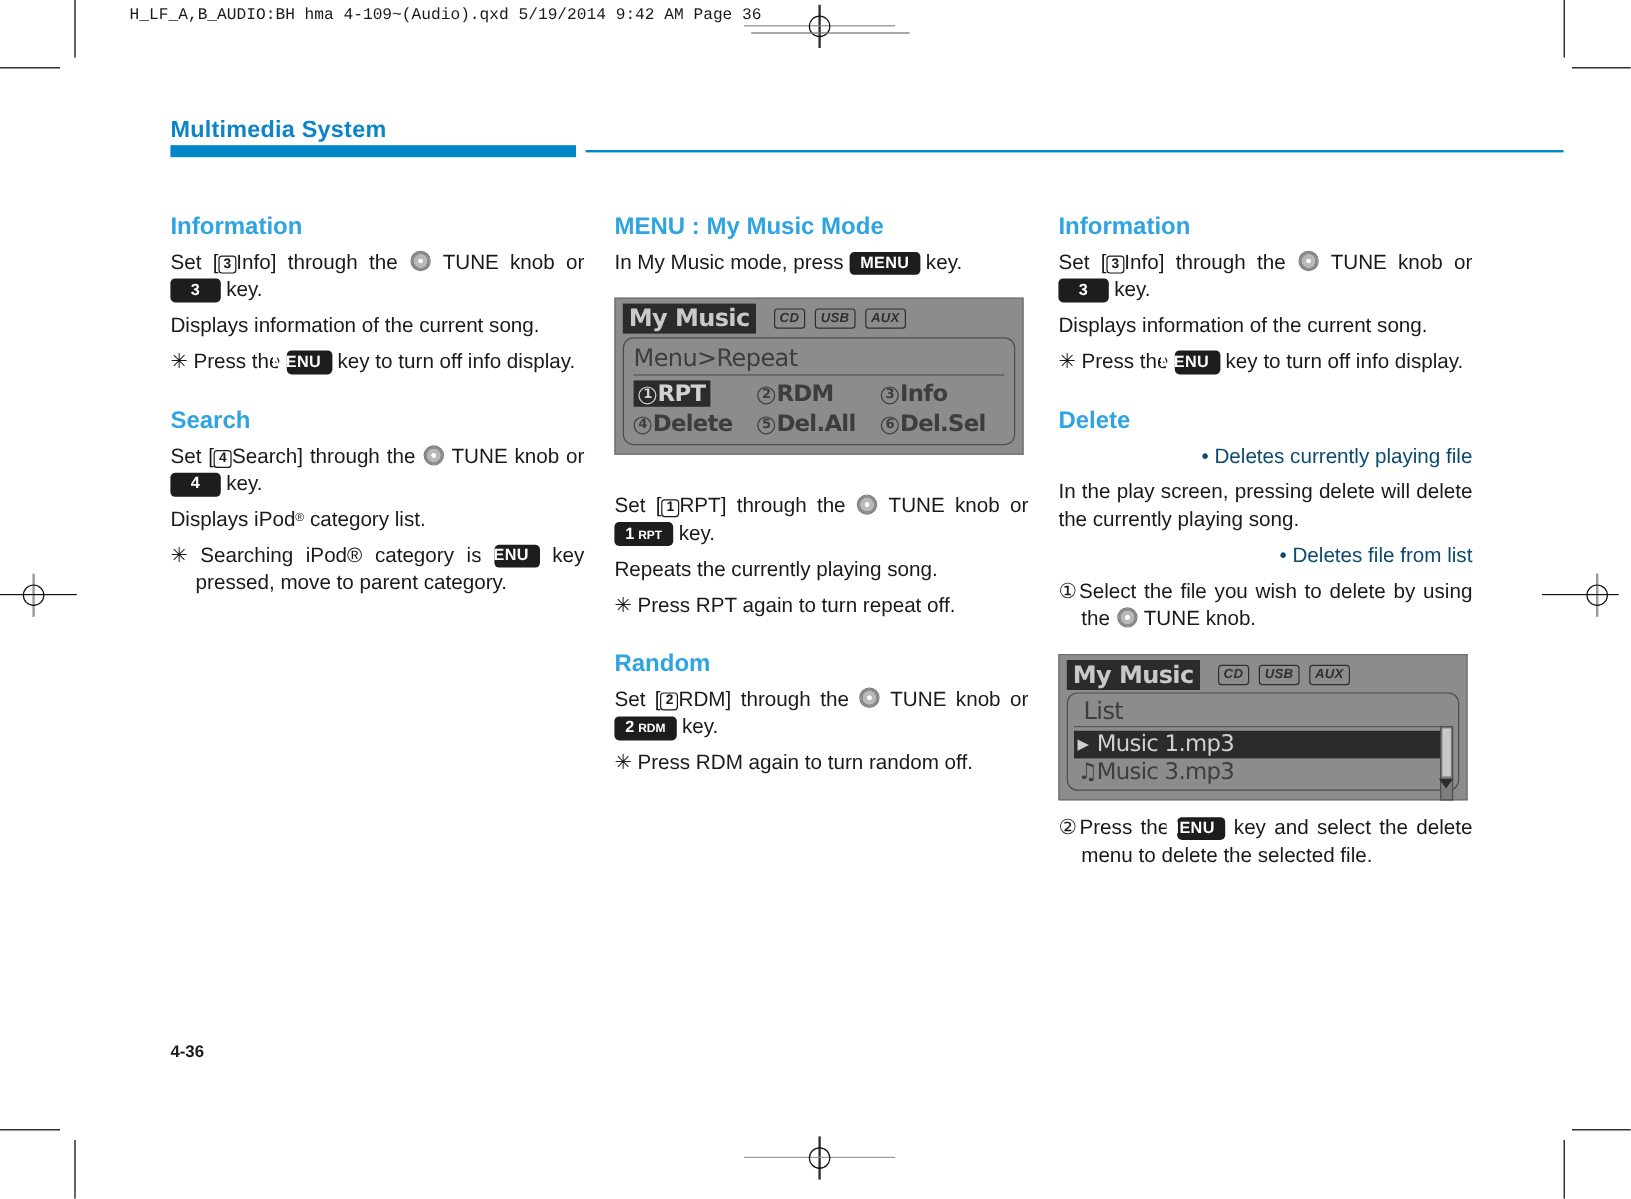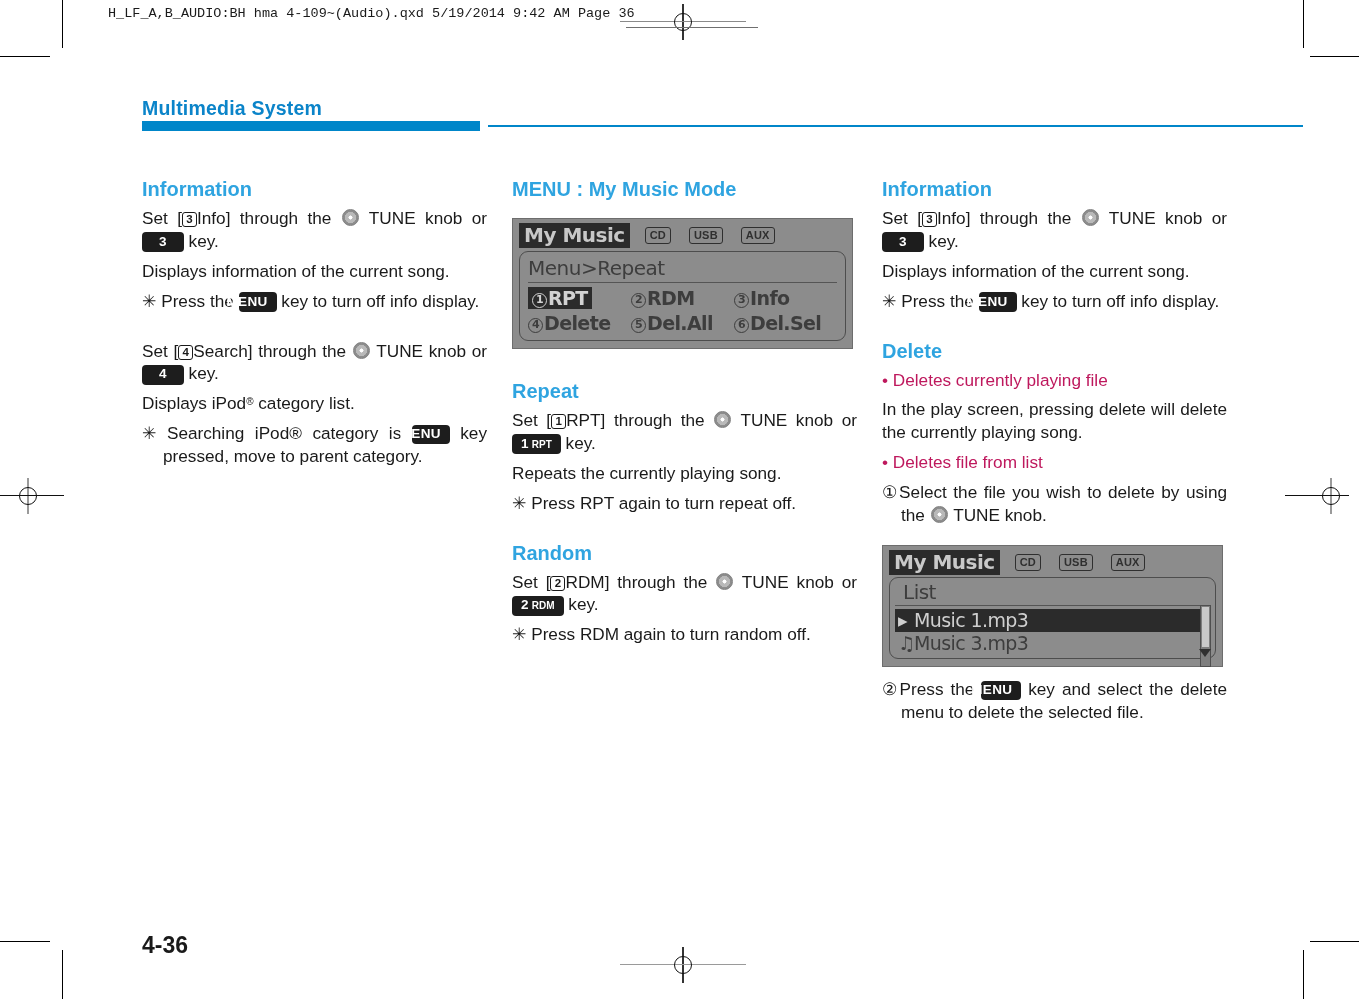--- a/index.html
+++ b/index.html
@@ -63,22 +63,22 @@
     text-align:justify; text-justify:inter-word;
     margin-bottom:7px;
   }
   p.hang {
     font-size:17.2px; line-height:1.33; color:#1a1a1a;
     text-align:justify; margin-bottom:7px;
     padding-left:21px; text-indent:-21px;
   }
   p.hang.num { padding-left:19px; text-indent:-19px; }
   p.bullet {
-    font-size:17.2px; line-height:1.33; color:#be185d;
-    margin-bottom:7px; padding-left:20px; text-indent:-20px; text-align:left;
+    font-size:17.2px; line-height:1.33; color:#0c4a6e;
+    margin-bottom:7px; padding-left:20px; text-indent:-20px; text-align:right;
   }
   .gap-sm { height:11px; }
   .gap-md { height:20px; }
 
   
   .knob {
     display:inline-block; width:17px; height:17px; border-radius:50%;
     background: radial-gradient(circle at 50% 50%, #ffffff 0 18%, #b9b9b9 20% 52%, #8d8d8d 54% 72%, #efefef 74% 86%, #8f8f8f 88% 100%);
     border:1px solid #7d7d7d; vertical-align:-2px; margin:0 1px;
   }
@@ -101,21 +101,21 @@
   .lcd {
     background:#8c8c8c; border:1px solid #6d6d6d;
     padding:4px 6px 7px; width:341px;
   }
   .lcd .topbar { display:flex; align-items:center; height:25px; }
   .lcd .title {
     background:#2b2b2b; color:#c9c9c9; font-size:20px; font-weight:bold;
     padding:0 5px; line-height:25px; letter-spacing:-0.5px;
     font-family:"DejaVu Sans", sans-serif;
   }
-  .lcd .srcs { display:flex; gap:18px; margin-left:15px; }
+  .lcd .srcs { display:flex; gap:8px; margin-left:15px;font-style:italic; }
   .lcd .src {
     border:1.4px solid #2f2f2f; color:#2f2f2f; font-size:11px; font-weight:bold;
     border-radius:3px; padding:0px 4px 1px; line-height:14px; letter-spacing:0.2px;
   }
   .lcd .panel {
     margin-top:3px; border:1.5px solid #4d4d4d; border-radius:9px;
     padding:4px 8px 6px; color:#3a3a3a;
     font-family:"DejaVu Sans", sans-serif;
   }
   .lcd .crumb {
@@ -143,21 +143,21 @@
   .lcd .row .ico { display:inline-block; width:16px; }
   .lcd .sb {
     position:absolute; right:4px; top:27px; width:11px; height:62px;
     border:1.2px solid #4f4f4f; background:#7e7e7e;
   }
   .lcd .sb i { position:absolute; left:1px; top:1px; width:7px; height:40px; background:#c9c9c9; display:block; }
   .lcd .sbcap { position:absolute; right:4px; bottom:1px; width:0;height:0;
     border-left:6px solid transparent; border-right:6px solid transparent; border-top:8px solid #2f2f2f; }
 
   
-  .folio { position:absolute; left:142px; top:932px; font-size:23px; font-weight:bold; color:#1a1a1a; }
+  .folio { position:absolute; left:142px; top:868px; font-size:14px; font-weight:bold; color:#1a1a1a; }
 </style>
 </head>
 <body>
 
 <div class="page">
 
   <div class="mark crop-v" style="left:62px; top:0; height:48px;"></div>
   <div class="mark crop-h" style="left:0; top:56px; width:50px;"></div>
   <div class="mark crop-v" style="left:1303px; top:0; height:48px;"></div>
   <div class="mark crop-h" style="left:1310px; top:56px; width:49px;"></div>
@@ -194,26 +194,28 @@
   <div class="runhead-bar"></div>
   <div class="runhead-rule"></div>
 
   <div class="cols" id="cols">
       <div class="col">
         <h2 class="sec">Information</h2>
         <p class="body">Set [<span class="circnum">3</span>Info] through the <span class="knob"></span> TUNE knob or <span class="keycap wide">3</span> key.</p>
         <p class="body">Displays information of the current song.</p>
         <p class="hang">✳ Press the <span class="keycap">MENU</span> key to turn off info display.</p>
         <div class="gap-md"></div>
+        <h2 class="sec">Search</h2>
         <p class="body">Set [<span class="circnum">4</span>Search] through the <span class="knob"></span> TUNE knob or <span class="keycap wide">4</span> key.</p>
         <p class="body">Displays iPod<span class="reg-sup">®</span> category list.</p>
         <p class="hang">✳ Searching iPod® category is <span class="keycap">MENU</span> key pressed, move to parent category.</p>
       </div>
       <div class="col">
         <h2 class="sec">MENU : My Music Mode</h2>
+        <p class="body">In My Music mode, press <span class="keycap">MENU</span> key.</p>
         <div class="gap-sm"></div>
         <div class="lcd">
           <div class="topbar">
             <span class="title">My Music</span>
             <span class="srcs">
               <span class="src">CD</span>
               <span class="src">USB</span>
               <span class="src">AUX</span>
             </span>
           </div>
@@ -224,21 +226,20 @@
               <div><span class="cell"><span class="n">2</span>RDM</span></div>
               <div><span class="cell"><span class="n">3</span>Info</span></div>
               <div><span class="cell"><span class="n">4</span>Delete</span></div>
               <div><span class="cell"><span class="n">5</span>Del.All</span></div>
               <div><span class="cell"><span class="n">6</span>Del.Sel</span></div>
             </div>
           </div>
         </div>
         <div class="gap-sm"></div>
         <div class="gap-md"></div>
-        <h2 class="sec">Repeat</h2>
         <p class="body">Set [<span class="circnum">1</span>RPT] through the <span class="knob"></span> TUNE knob or <span class="keycap">1<span class="sub">RPT</span></span> key.</p>
         <p class="body">Repeats the currently playing song.</p>
         <p class="hang">✳ Press RPT again to turn repeat off.</p>
         <div class="gap-md"></div>
         <h2 class="sec">Random</h2>
         <p class="body">Set [<span class="circnum">2</span>RDM] through the <span class="knob"></span> TUNE knob or <span class="keycap">2<span class="sub">RDM</span></span> key.</p>
         <p class="hang">✳ Press RDM again to turn random off.</p>
       </div>
       <div class="col">
         <h2 class="sec">Information</h2>

